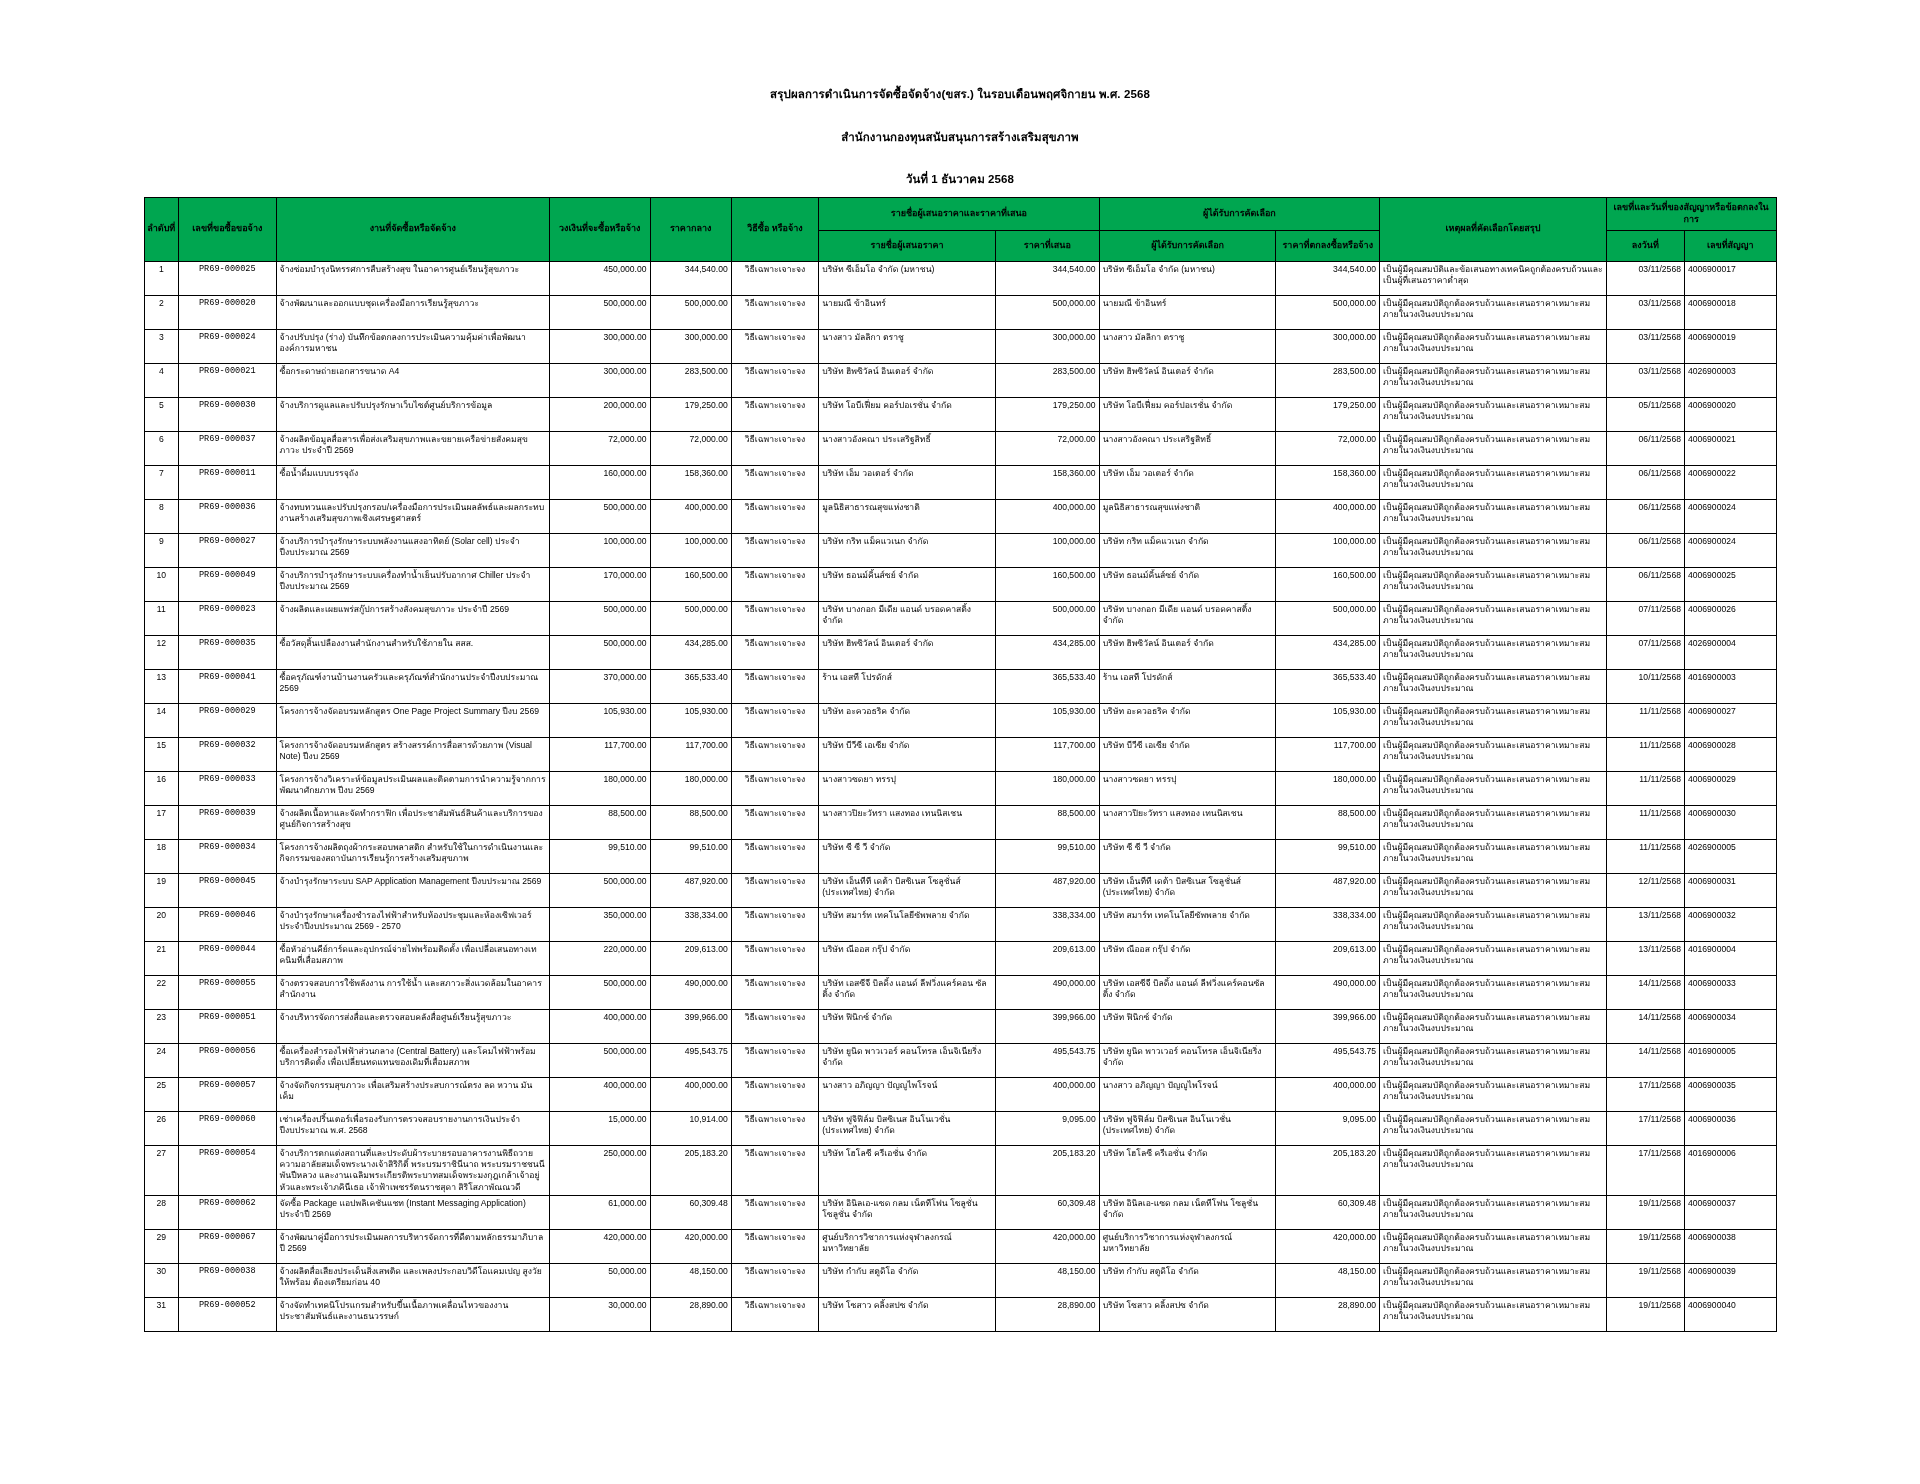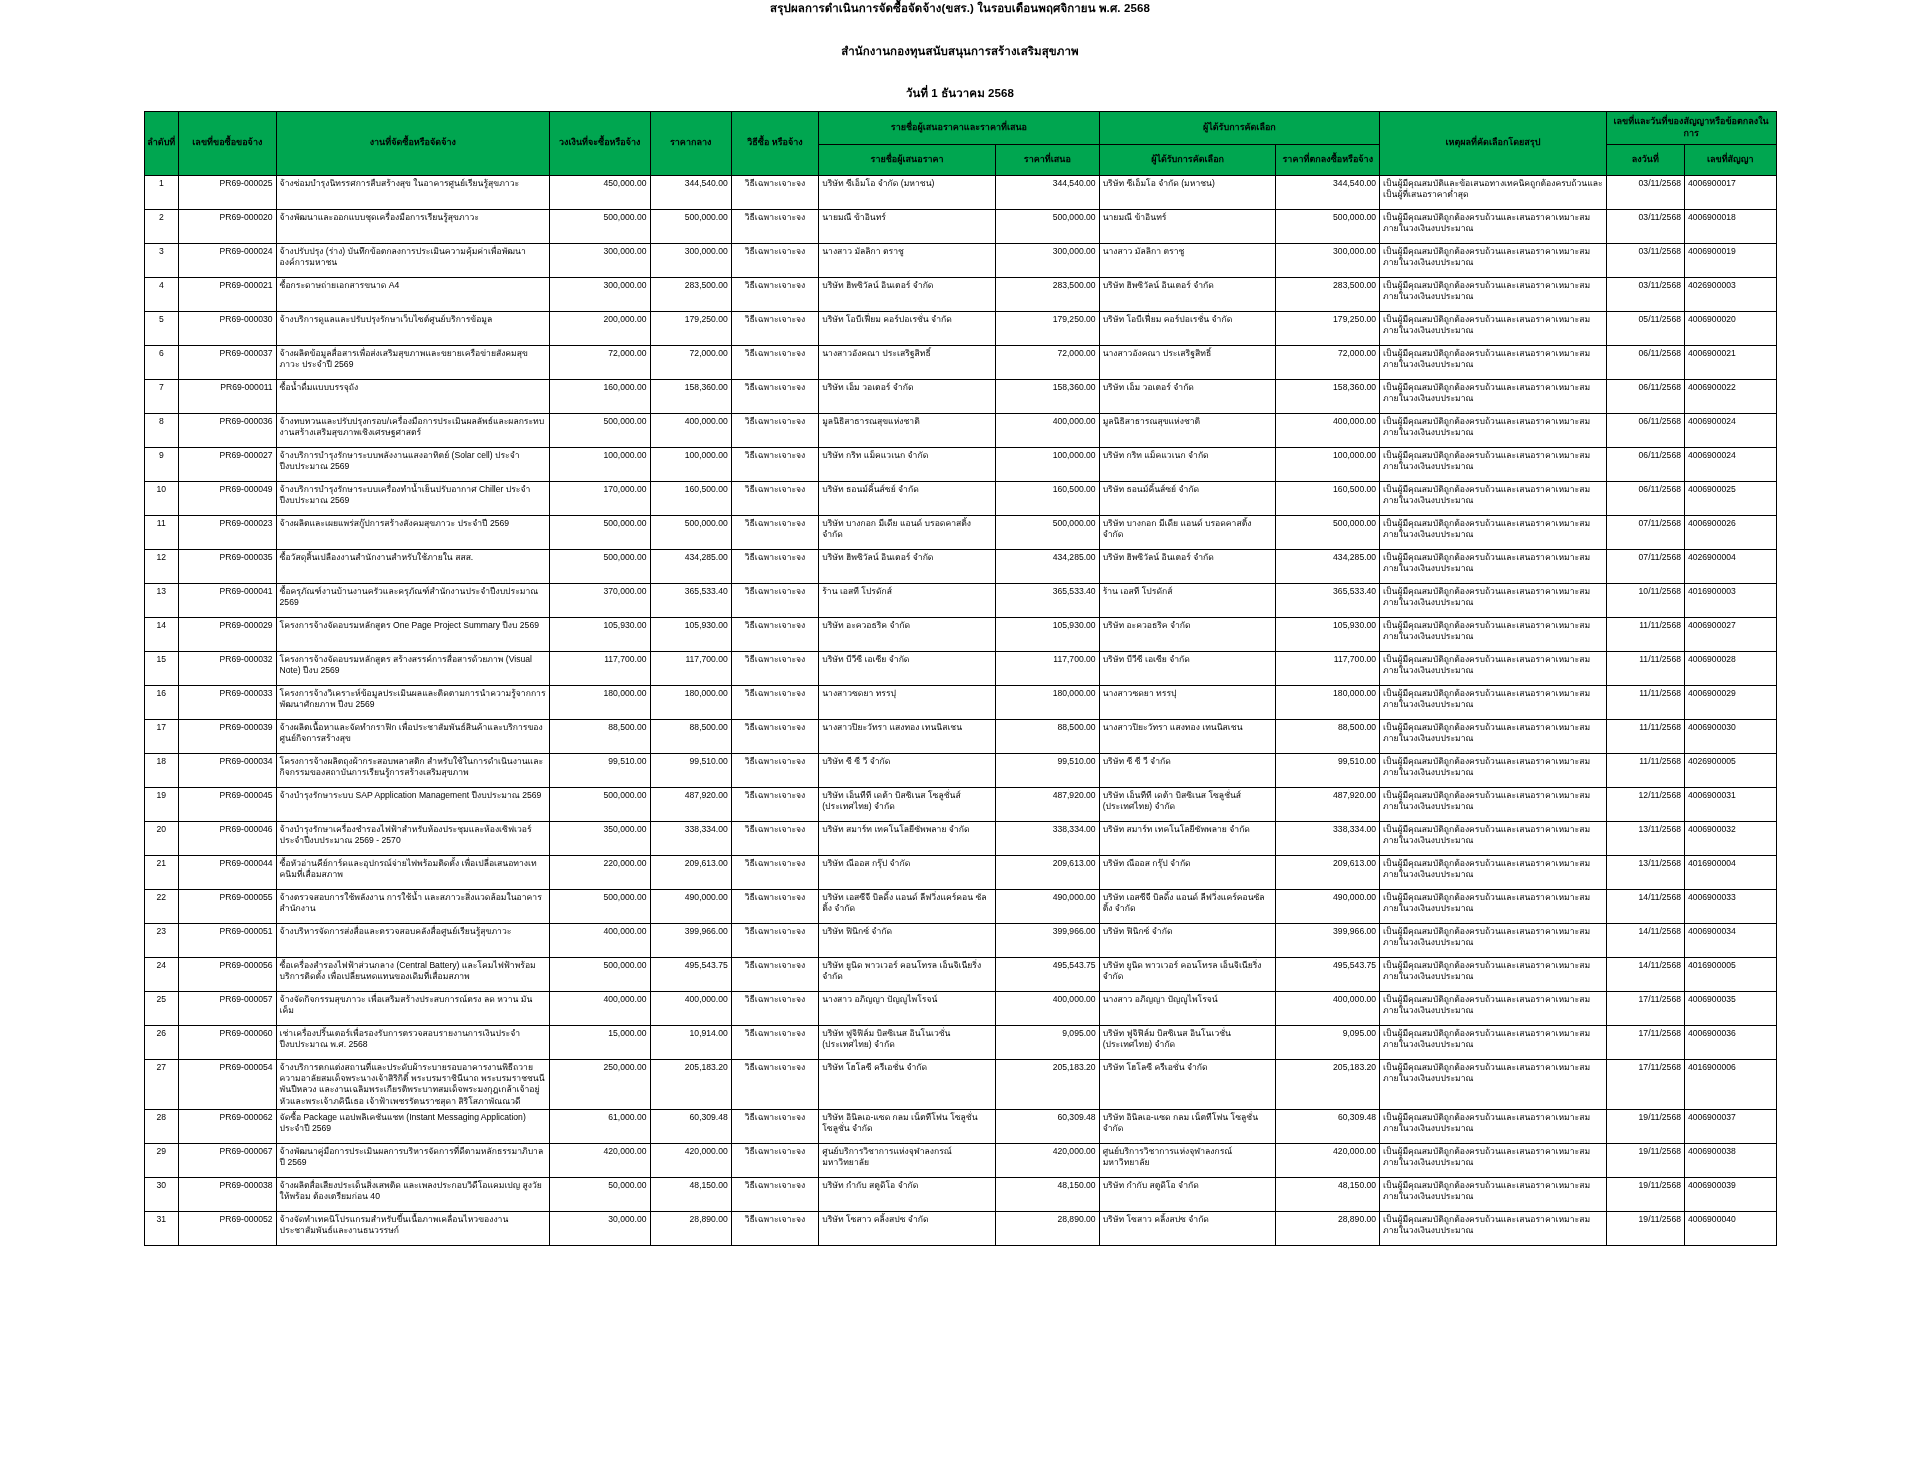--- a/index.html
+++ b/index.html
@@ -17,20 +17,21 @@
   }
   .page {
     position: relative;
     width: 1920px;
     height: 1484px;
     box-sizing: border-box;
     padding: 0;
   }
   .doc-header {
     text-align: center;
+    padding-top: 86px;
     line-height: 1.45;
   }
   .doc-header .t-line {
     font-size: 11.5px;
     font-weight: 600;
     letter-spacing: 0.1px;
   }
   .doc-header .t-line.sub {
     font-weight: 600;
     margin-top: 26px;
@@ -55,21 +56,21 @@
     background: #00A650;
     color: #000000;
     text-align: center;
     vertical-align: middle;
     font-weight: 600;
     font-size: 9px;
     padding: 4px 2px;
     height: 22px;
   }
   td.c-no { text-align: center; }
-  td.c-pr { text-align: right; }
+  td.c-pr { text-align: center; font-family: Liberation Mono, monospace; }
   td.c-num { text-align: right; padding-right: 6px; }
   td.c-mid { text-align: center; }
   td.c-left { text-align: left; }
   td.c-date { text-align: right; }
   td.c-contract { padding-right: 5px; }
   tbody tr { height: 34px; }
 
   
   col.w-no       { width: 34px; }
   col.w-pr       { width: 96px; }

